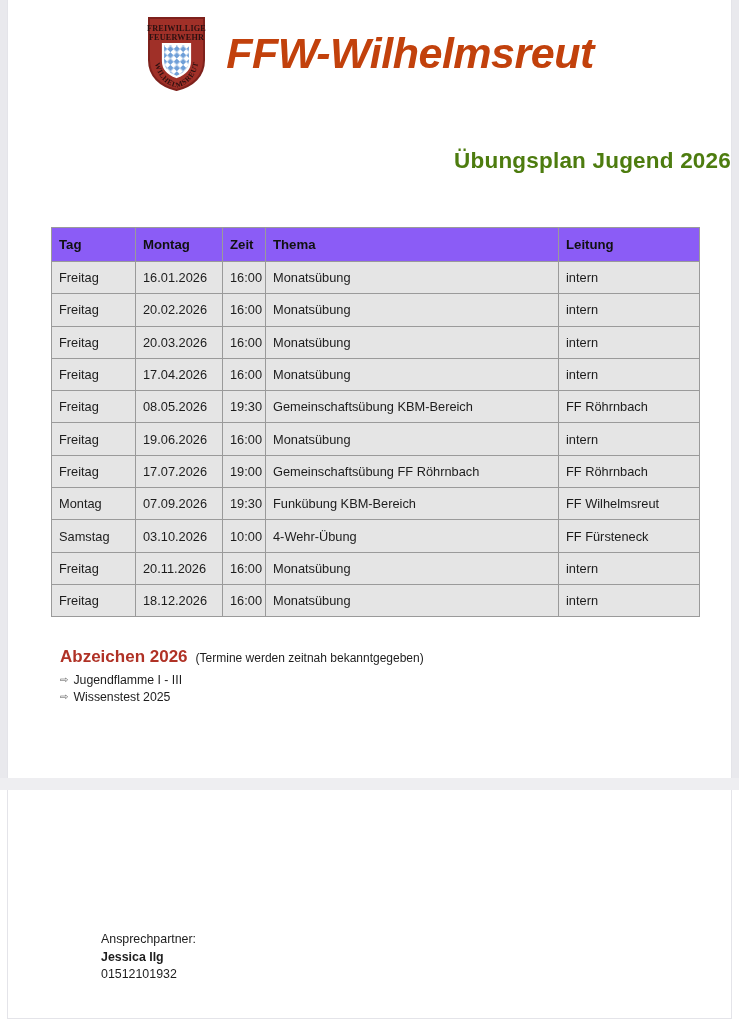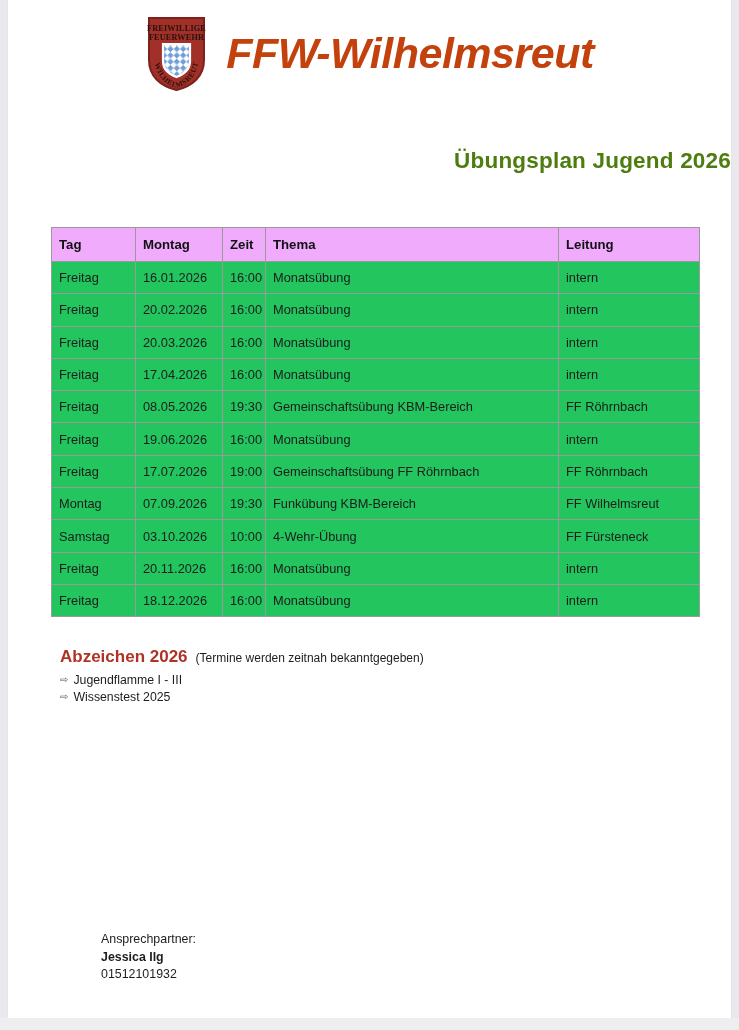--- a/index.html
+++ b/index.html
@@ -13,21 +13,21 @@
     height: 1030px;
     overflow: hidden;
     font-family: "Liberation Sans", sans-serif;
     -webkit-font-smoothing: antialiased;
   }
 
   
   #page-frame {
     position: relative;
     width: 739px;
-    height: 1030px;
+    height: 790px;
     background: #e9e9ed;
     box-sizing: border-box;
   }
   #paper {
     position: absolute;
     left: 8px;
     top: 0px;
     width: 723px;
     height: 1018px;
     background: #ffffff;
@@ -105,27 +105,27 @@
   table.plan td {
     border: 1px solid #9a9a9a;
     padding: 0 7px;
     height: 31.3px;
     text-align: left;
     vertical-align: middle;
     overflow: hidden;
     white-space: nowrap;
   }
   table.plan thead th {
-    background: #f0abfc;
+    background: #8b5cf6;
     font-weight: bold;
     font-size: 13.2px;
     height: 33px;
     color: #111111;
   }
-  table.plan tbody td { background: #22c55e; }
+  table.plan tbody td { background: #e5e5e5; }
 
   
   .badges {
     position: absolute;
     left: 52px;
     top: 648px;
     width: 620px;
   }
   .badges-head {
     line-height: 1.1;

